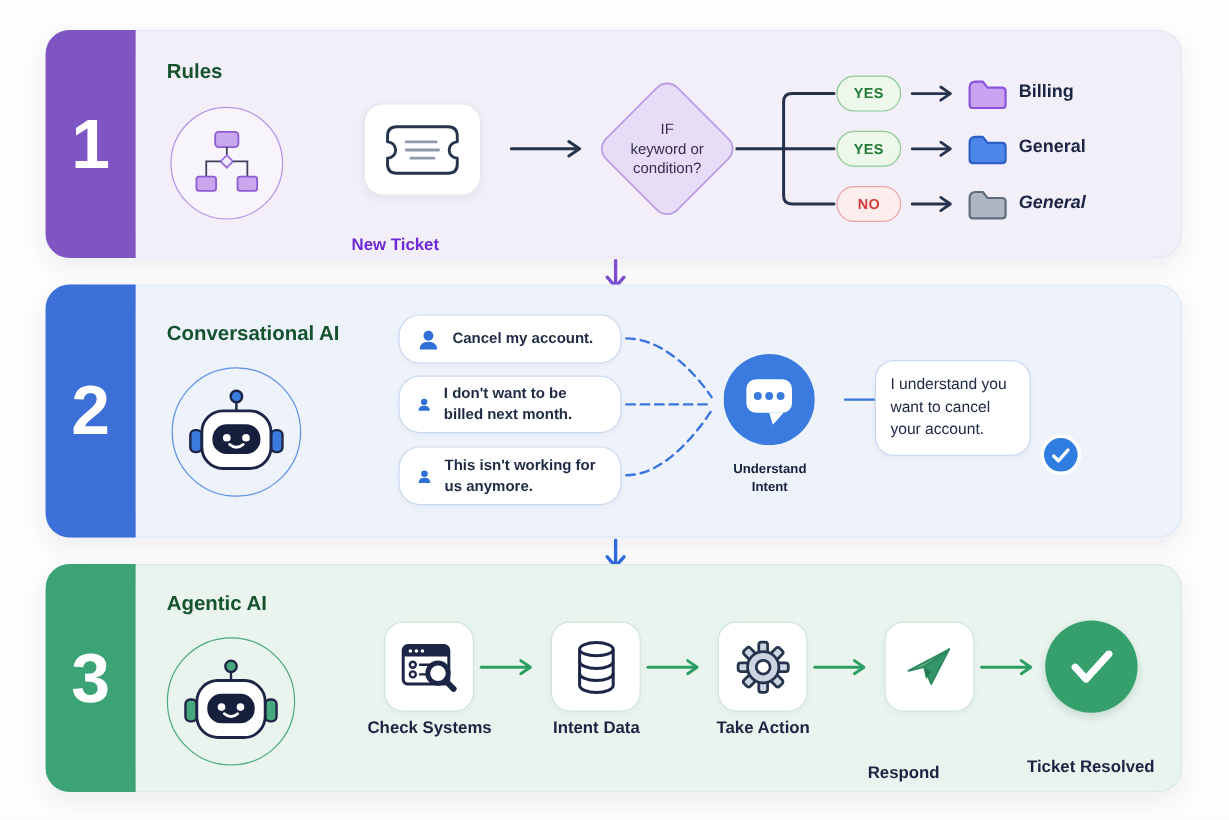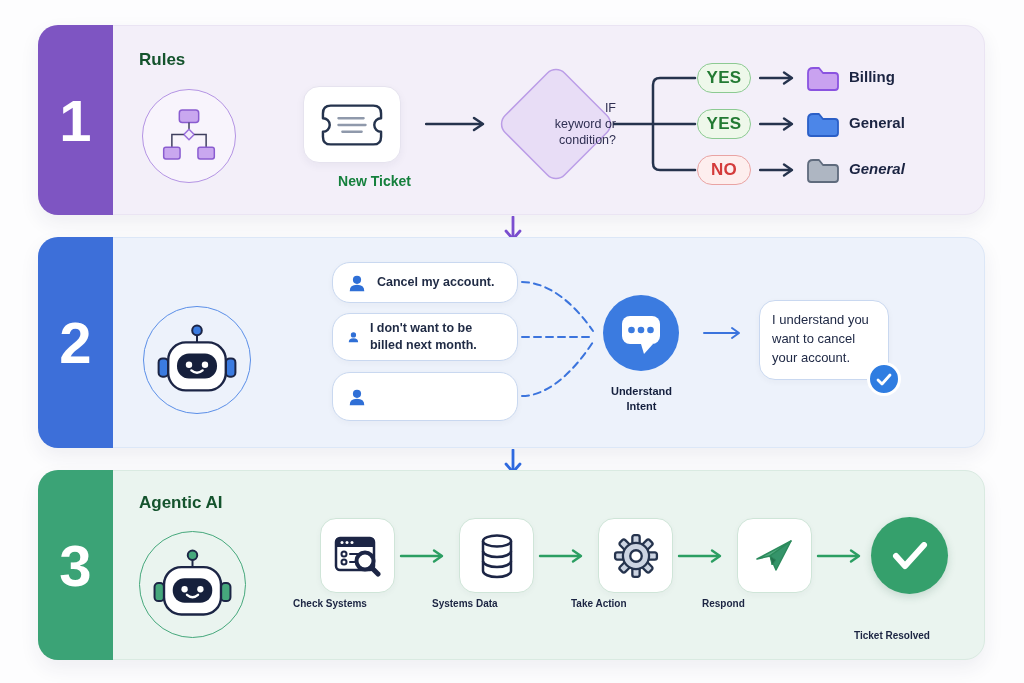--- a/index.html
+++ b/index.html
@@ -17,53 +17,53 @@
           border-radius:20px 0 0 20px; display:flex; align-items:center; justify-content:center; }
   .band1 { background:#7e55c2; } .band2 { background:#3d6fd9; } .band3 { background:#3ba376; }
   .band .num { color:#fff; font-size:58px; font-weight:700; }
 
   .row-title { position:absolute; font-size:17px; font-weight:700; color:#14532d; }
 
   .icon-circle { position:absolute; border-radius:50%; display:flex; align-items:center; justify-content:center; }
 
   .card { position:absolute; background:#fff; border-radius:16px; box-shadow:0 3px 8px rgba(40,40,80,.05); }
 
-  .caption { position:absolute; text-align:right; font-size:14px; font-weight:600; color:#15803d; line-height:1.3; }
+  .caption { position:absolute; text-align:left; font-size:14px; font-weight:600; color:#6d28d9; line-height:1.3;margin-top:22px; }
 
   
   .pill { position:absolute; left:658px; width:54px; height:30px; border-radius:15px;
           display:flex; align-items:center; justify-content:center;
-          font-size:17px; font-weight:800; letter-spacing:.3px; }
+          font-size:12px; font-weight:800; letter-spacing:.3px; }
   .pill.yes { background:#eef8ea; border:1.5px solid #8cca92; color:#237a33; }
   .pill.no  { background:#fdeeee; border:1.5px solid #e9a3a3; color:#d43b3b; }
   .folder-label { position:absolute; left:810px; font-size:15px; font-weight:600; color:#1b2442; }
 
   .diamond-box { position:absolute; left:457px; top:38px; width:120px; height:120px; }
-  .diamond-text { position:absolute; inset:0; display:flex; flex-direction:column; align-items:flex-end;
+  .diamond-text { position:absolute; inset:0; display:flex; flex-direction:column; align-items:center;
                   justify-content:center; font-size:12.5px; font-weight:500; color:#2f2f52; line-height:1.3; }
 
   
   .msg-card { position:absolute; left:293px; width:186px; background:#fff; border:1px solid #c9d8f0;
               border-radius:18px; display:flex; align-items:center; gap:10px; padding:0 10px 0 14px;
               box-shadow:0 2px 6px rgba(40,40,80,.04); }
   .msg-text { font-size:12.5px; font-weight:600; color:#1f2a44; line-height:1.35; }
   .intent-label { position:absolute; left:540px; top:146px; width:125px; text-align:center;
                   font-size:11px; font-weight:700; color:#15203e; line-height:1.35; }
-  .response-card { position:absolute; left:720px; top:62px; width:130px; height:80px; background:#fff;
+  .response-card { position:absolute; left:690px; top:62px; width:130px; height:80px; background:#fff;
                    border:1px solid #c9d8f0; border-radius:16px; padding:10px 12px;
                    font-size:13px; font-weight:500; color:#202a46; line-height:1.45;
                    box-shadow:0 2px 6px rgba(40,40,80,.04); }
   .check-badge { position:absolute; left:828px; top:124px; width:34px; height:34px; border-radius:50%;
                  background:#2f7de1; border:3px solid #ffffff; display:flex; align-items:center; justify-content:center; }
 
   
   .step-card { position:absolute; top:47px; width:75px; height:75px; background:#fff;
                border:1.5px solid #cfe5d8; border-radius:16px; display:flex; align-items:center;
                justify-content:center; box-shadow:0 2px 6px rgba(40,40,80,.04); }
-  .step-label { position:absolute; top:126px; width:130px; font-size:10px;
+  .step-label { position:absolute; top:126px; width:130px; text-align:center; font-size:14px;
                 font-weight:600; color:#1b2442; line-height:1.3; }
   .resolved-circle { position:absolute; left:832px; top:46px; width:77px; height:77px; border-radius:50%;
                      background:#35a06c; display:flex; align-items:center; justify-content:center;
                      box-shadow:0 3px 8px rgba(30,90,60,.18); }
 
   .abs { position:absolute; }
 </style>
 </head>
 <body>
 
@@ -155,20 +155,21 @@
   <svg class="abs" style="left:503px; top:216px;" width="20" height="29" viewBox="0 0 20 29">
     <path d="M10,1 V21" stroke="#7b4fd0" stroke-width="2.8" stroke-linecap="round" fill="none"></path>
     <path d="M3,15 L10,23 L17,15" stroke="#7b4fd0" stroke-width="2.8" stroke-linecap="round" stroke-linejoin="round" fill="none"></path>
   </svg>
 
   <section class="panel panel2">
     <div class="band band2">
       <div class="num">2</div>
     </div>
 
+    <h2 class="row-title" style="left:100px; top:30px;">Conversational AI</h2>
 
     <div class="icon-circle" style="left:104px; top:68px; width:108px; height:108px; border:1.5px solid #5b8fe8;">
       <svg width="88" height="78" viewBox="0 0 110 96">
         <path d="M55,16 V26" stroke="#1c2545" stroke-width="2.5"></path>
         <circle cx="55" cy="11" r="6" fill="#3b7be0" stroke="#1c2545" stroke-width="2.5"></circle>
         <rect x="7" y="46" width="12" height="23" rx="5" fill="#3b7be0" stroke="#1c2545" stroke-width="2.5"></rect>
         <rect x="91" y="46" width="12" height="23" rx="5" fill="#3b7be0" stroke="#1c2545" stroke-width="2.5"></rect>
         <rect x="19" y="26" width="72" height="60" rx="22" fill="#ffffff" stroke="#1c2545" stroke-width="3"></rect>
         <rect x="30" y="40" width="50" height="31" rx="15" fill="#16203c"></rect>
         <circle cx="45" cy="54" r="4" fill="#ffffff"></circle>
@@ -189,20 +190,21 @@
         <circle cx="11" cy="7.5" r="4.5" fill="#2f6fd6"></circle>
           <path d="M3,20 Q3,13 11,13 Q19,13 19,20 Z" fill="#2f6fd6"></path>
       </svg>
       <div class="msg-text">Cancel my account.</div>
     </div>
     <div class="msg-card" style="top:134px; height:49px;">
       <svg width="20" height="20" viewBox="0 0 22 22">
         <circle cx="11" cy="7.5" r="4.5" fill="#2f6fd6"></circle>
           <path d="M3,20 Q3,13 11,13 Q19,13 19,20 Z" fill="#2f6fd6"></path>
       </svg>
+      <div class="msg-text">This isn't working for us anymore.</div>
     </div>
 
     <svg class="abs" style="left:481px; top:36px;" width="80" height="130" viewBox="0 0 80 130">
       <path d="M2,8 C30,8 56,32 73,57" stroke="#3b74dd" stroke-width="2" stroke-dasharray="7 5" fill="none" stroke-linecap="round"></path>
       <path d="M2,63 H72" stroke="#3b74dd" stroke-width="2" stroke-dasharray="7 5" fill="none" stroke-linecap="round"></path>
       <path d="M2,122 C30,122 56,94 73,68" stroke="#3b74dd" stroke-width="2" stroke-dasharray="7 5" fill="none" stroke-linecap="round"></path>
     </svg>
 
     <div class="abs" style="left:564px; top:57px;">
       <svg width="76" height="76" viewBox="0 0 76 76">
@@ -282,21 +284,21 @@
       <path d="M35,2.5 L43,8 L35,13.5" stroke="#2b9e62" stroke-width="2.4" stroke-linecap="round" stroke-linejoin="round" fill="none"></path>
     </svg>
 
     <div class="step-card" style="left:420px;">
       <svg width="40" height="46" viewBox="0 0 40 46">
         <path d="M6,8 V38 A14,6 0 0 0 34,38 V8" fill="#ffffff" stroke="#1c2545" stroke-width="2.5"></path>
         <ellipse cx="20" cy="8" rx="14" ry="5.5" fill="#ffffff" stroke="#1c2545" stroke-width="2.5"></ellipse>
         <path d="M6,18 A14,6 0 0 0 34,18 M6,28 A14,6 0 0 0 34,28" fill="none" stroke="#1c2545" stroke-width="2.5"></path>
       </svg>
     </div>
-    <div class="step-label" style="left:393px;">Systems Data</div>
+    <div class="step-label" style="left:393px;">Intent Data</div>
 
     <svg class="abs" style="left:499px; top:77px;" width="50" height="16" viewBox="0 0 50 16">
       <path d="M2,8 H41" stroke="#2b9e62" stroke-width="2.4" stroke-linecap="round" fill="none"></path>
       <path d="M35,2.5 L43,8 L35,13.5" stroke="#2b9e62" stroke-width="2.4" stroke-linecap="round" stroke-linejoin="round" fill="none"></path>
     </svg>
 
     <div class="step-card" style="left:559px;">
       <svg width="46" height="46" viewBox="0 0 44 44">
         <g fill="#ccd4e2" stroke="#25334d" stroke-width="2.2" stroke-linejoin="round">
           <rect x="18.5" y="2" width="7" height="9" rx="2"></rect>
@@ -319,21 +321,21 @@
       <path d="M35,2.5 L43,8 L35,13.5" stroke="#2b9e62" stroke-width="2.4" stroke-linecap="round" stroke-linejoin="round" fill="none"></path>
     </svg>
 
     <div class="step-card" style="left:698px;">
       <svg width="40" height="36" viewBox="0 0 40 36">
         <polygon points="2,21 36,3 15,18" fill="#52ab80" stroke="#2c8a5c" stroke-width="1.5" stroke-linejoin="round"></polygon>
         <polygon points="15,18 36,3 21,32" fill="#35946a" stroke="#2c8a5c" stroke-width="1.5" stroke-linejoin="round"></polygon>
         <polygon points="15,18 17,27 21,22" fill="#23724e" stroke="#2c8a5c" stroke-width="1" stroke-linejoin="round"></polygon>
       </svg>
     </div>
-    <div class="step-label" style="left:663px;">Respond</div>
+    <div class="step-label" style="left:649px;margin-top:37px;">Respond</div>
 
     <svg class="abs" style="left:777px; top:77px;" width="50" height="16" viewBox="0 0 50 16">
       <path d="M2,8 H41" stroke="#2b9e62" stroke-width="2.4" stroke-linecap="round" fill="none"></path>
       <path d="M35,2.5 L43,8 L35,13.5" stroke="#2b9e62" stroke-width="2.4" stroke-linecap="round" stroke-linejoin="round" fill="none"></path>
     </svg>
 
     <div class="resolved-circle">
       <svg width="36" height="28" viewBox="0 0 36 28">
         <path d="M4,14 L13,24 L32,3" stroke="#ffffff" stroke-width="6" stroke-linecap="round" stroke-linejoin="round" fill="none"></path>
       </svg>

